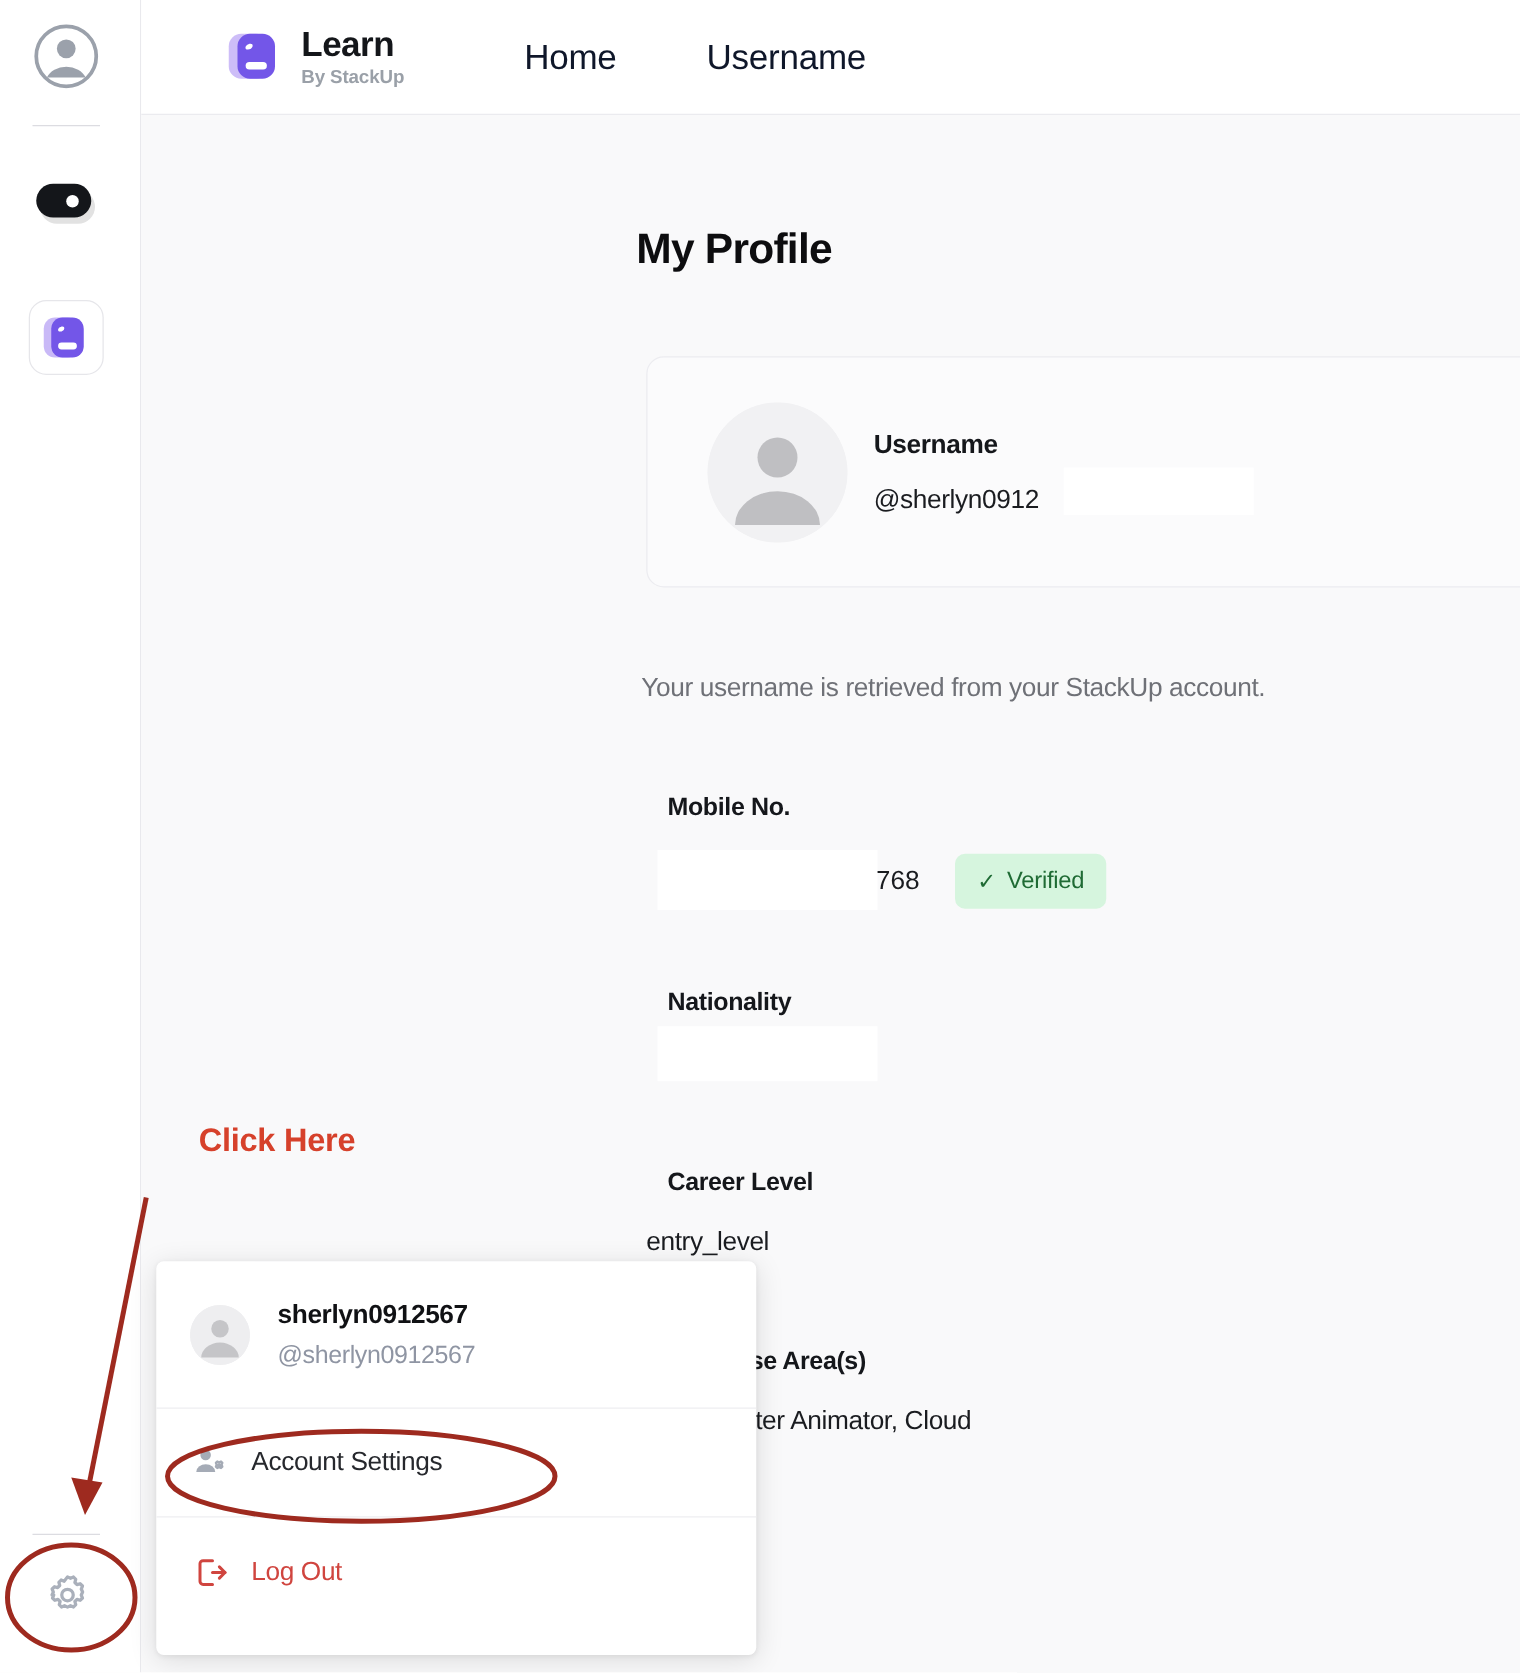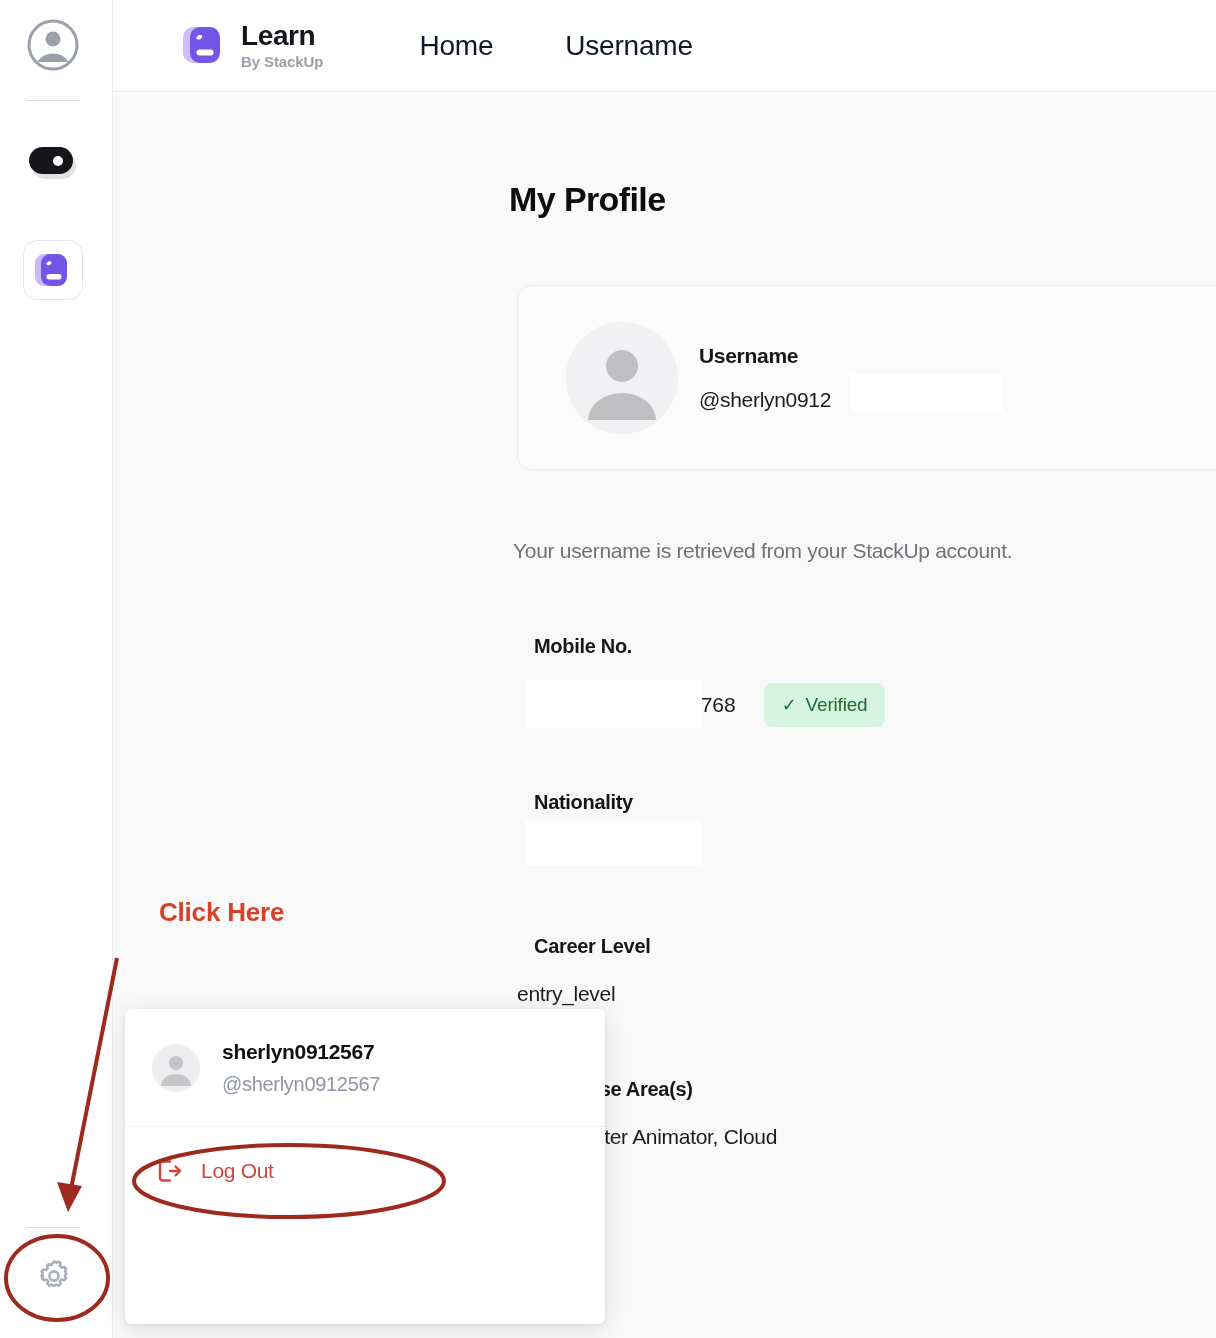--- a/index.html
+++ b/index.html
@@ -347,20 +347,31 @@
           <path d="9 42a15 12 0 0 1 30 0z" fill="#c5c5c8"></path>
           <path d="M9 42a15 12 0 0 1 30 0z" fill="#c5c5c8"></path>
         </svg>
       </div>
       <div class="dd-names">
         <div class="dd-name">sherlyn0912567</div>
         <div class="dd-handle">@sherlyn0912567</div>
       </div>
     </div>
 
+    <div class="dd-item settings">
+      <div class="dd-icon">
+        <svg width="26" height="26" viewBox="0 0 26 26">
+          <circle cx="9.5" cy="7" r="4.2" fill="#a5abb6"></circle>
+          <path d="M2 20.5a7.6 6.2 0 0 1 15.2 0z" fill="#a5abb6"></path>
+          <path d="M18.8 12.2l1.5 0.6 1.5-0.6 1.1 1.1-0.6 1.5 0.6 1.5-1.1 1.1-1.5-0.6-1.5 0.6-1.1-1.1 0.6-1.5-0.6-1.5z" fill="none" stroke="#a5abb6" stroke-width="1.8" stroke-linejoin="round"></path>
+          <circle cx="20.3" cy="15.3" r="1.9" fill="#a5abb6"></circle>
+        </svg>
+      </div>
+      <div class="dd-text">Account Settings</div>
+    </div>
 
     <div class="dd-item logout">
       <div class="dd-icon">
         <svg width="28" height="28" viewBox="0 0 28 28">
           <path d="M16 4.5H8.5A2.5 2.5 0 0 0 6 7v14a2.5 2.5 0 0 0 2.5 2.5H16" fill="none" stroke="#d0453f" stroke-width="2.4" stroke-linecap="round"></path>
           <path d="M16 14h10" fill="none" stroke="#d0453f" stroke-width="2.4" stroke-linecap="round"></path>
           <path d="M21.5 9.5L26 14l-4.5 4.5" fill="none" stroke="#d0453f" stroke-width="2.4" stroke-linecap="round" stroke-linejoin="round"></path>
         </svg>
       </div>
       <div class="dd-text">Log Out</div>

